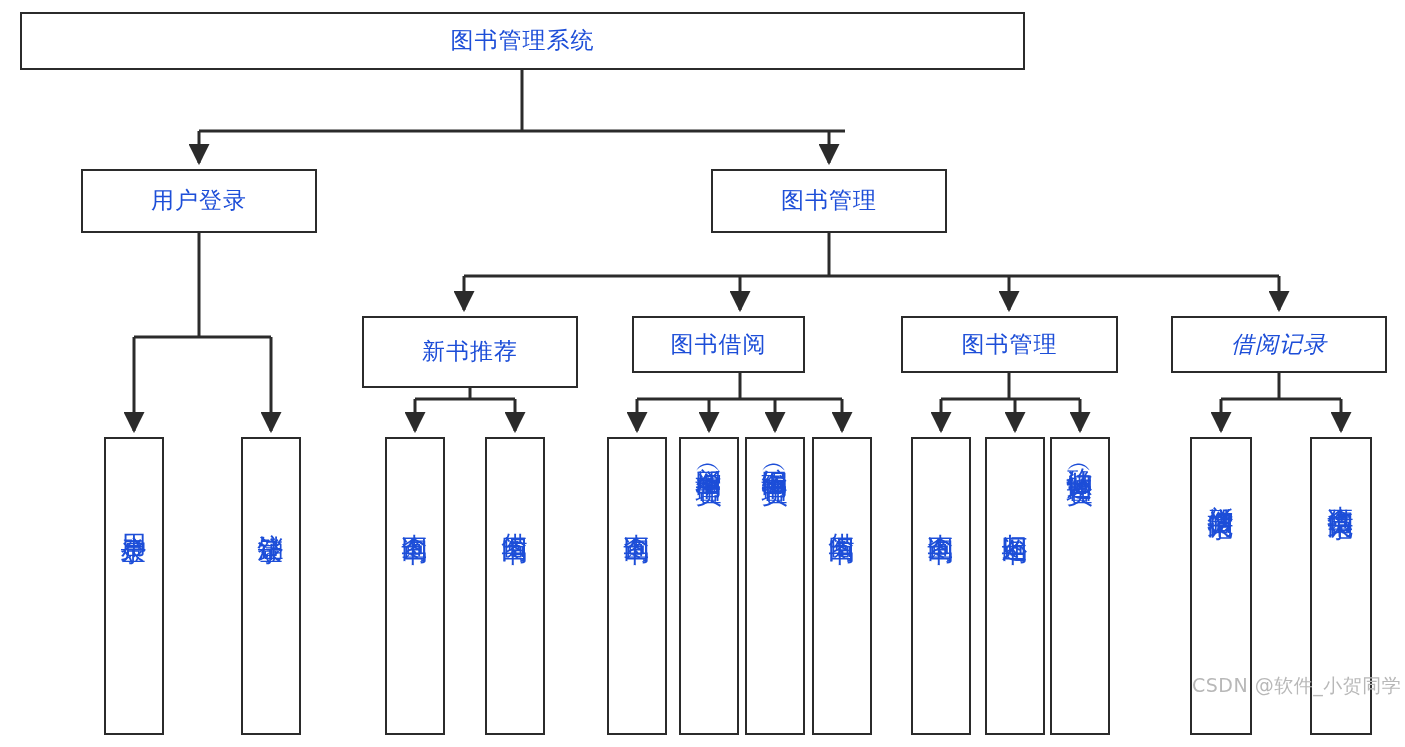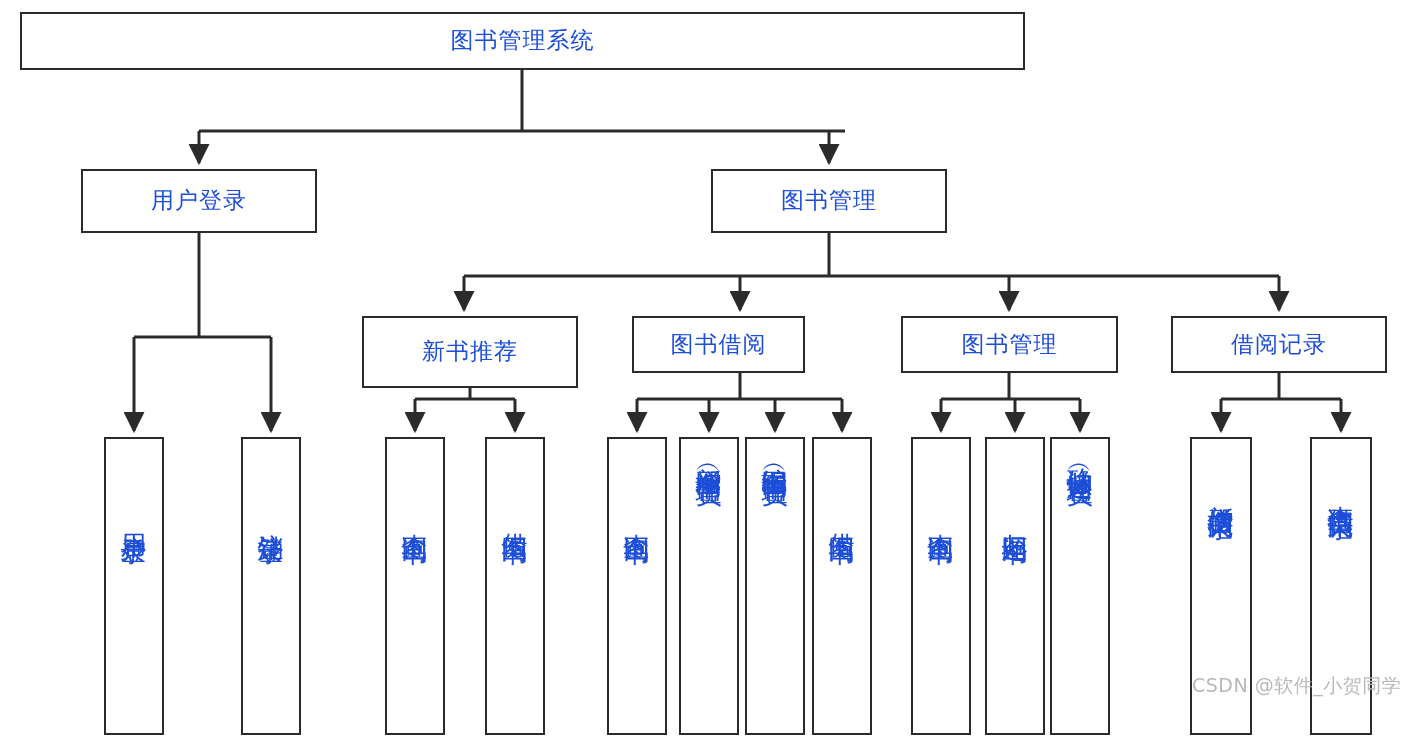--- a/index.html
+++ b/index.html
@@ -121,21 +121,21 @@
     </g>
   </svg>
 
   <div id="nodes">
       <div class="node horiz" style="left: 20px; top: 12px; width: 1005px; height: 58px;">图书管理系统</div>
       <div class="node horiz" style="left: 81px; top: 169px; width: 236px; height: 64px;">用户登录</div>
       <div class="node horiz" style="left: 711px; top: 169px; width: 236px; height: 64px;">图书管理</div>
       <div class="node horiz" style="left: 362px; top: 316px; width: 216px; height: 72px;">新书推荐</div>
       <div class="node horiz" style="left: 632px; top: 316px; width: 173px; height: 57px;">图书借阅</div>
       <div class="node horiz" style="left: 901px; top: 316px; width: 217px; height: 57px;">图书管理</div>
-      <div class="node horiz" style="left: 1171px; top: 316px; width: 216px; height: 57px;">借阅记录</div>
+      <div class="node horiz" style="left: 1171px; top: 316px; width: 216px; height: 57px; font-style: italic;">借阅记录</div>
       <div class="node leaf short" style="left: 104px; top: 437px; width: 60px; height: 298px;">
         <span class="vtext">用户登录</span>
       </div>
       <div class="node leaf short" style="left: 241px; top: 437px; width: 60px; height: 298px;">
         <span class="vtext">注销登录</span>
       </div>
       <div class="node leaf short" style="left: 385px; top: 437px; width: 60px; height: 298px;">
         <span class="vtext">查询图书</span>
       </div>
       <div class="node leaf short" style="left: 485px; top: 437px; width: 60px; height: 298px;">

